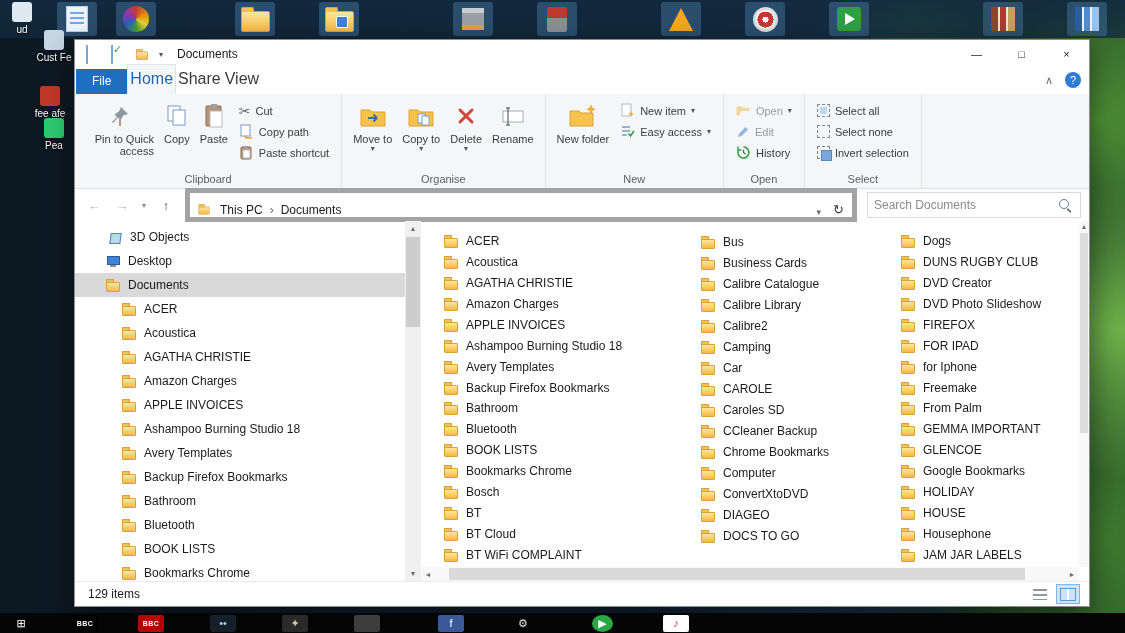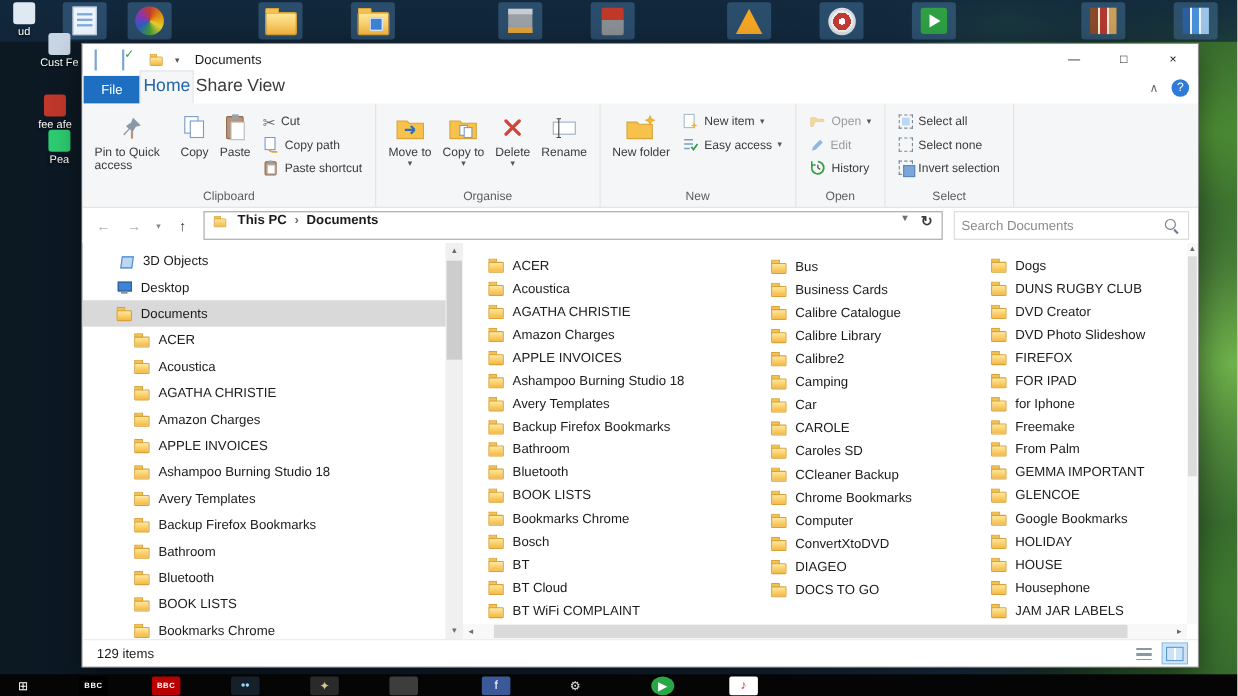--- a/index.html
+++ b/index.html
@@ -65,39 +65,39 @@
   .tab.active{background:#f5f6f7;color:#2066a8;border:1px solid #e3e3e3;border-bottom:none;}
   .tabs-right{position:absolute;right:8px;top:4px;display:flex;align-items:center;gap:12px;}
   .collapse-ribbon{color:#6d6d6d;font-size:11px;}
   .help-btn{width:16px;height:16px;border-radius:50%;background:#2e7cd6;color:#fff;font-size:11px;
     display:flex;align-items:center;justify-content:center;}
   
   .ribbon{height:94px;background:#f5f6f7;border-bottom:1px solid #e0e0e0;display:flex;flex:none;}
   .rgroup{display:flex;flex-direction:column;border-right:1px solid #e3e3e3;padding:2px 2px 0;}
   .rgroup-content{flex:1;display:flex;align-items:flex-start;padding:2px 4px 0;}
   .rgroup-label{text-align:center;font-size:11px;color:#5d5d5d;padding:1px 6px 3px;}
-  .rbtn-lg{display:flex;flex-direction:column;align-items:center;text-align:left;
+  .rbtn-lg{display:flex;flex-direction:column;align-items:center;text-align:right;
     font-size:11px;color:#3b3b3b;line-height:1.12;padding:3px 5px 2px;max-width:68px;}
   .rbtn-lg .icw{height:30px;display:flex;align-items:center;justify-content:center;margin-bottom:2px;}
   .smallcol{display:flex;flex-direction:column;justify-content:flex-start;padding-top:2px;}
   .rbtn-sm{display:flex;align-items:center;gap:5px;font-size:11px;color:#3b3b3b;height:21px;padding:0 6px;white-space:nowrap;}
   .dd{font-size:8px;color:#555;}
   .disabled{color:#9a9a9a;}
   .disabled .icw,.dim{opacity:.55;}
   .cut-glyph{font-size:14px;color:#5a6b7c;}
   .sel-ic{width:11px;height:11px;border:1px dashed #7a8a99;position:relative;flex:none;}
   .sel-all::after{content:"";position:absolute;inset:2px;background:#bcd7f2;}
   .sel-inv::after{content:"";position:absolute;left:3px;top:3px;width:9px;height:9px;background:#7aa7d9;border:1px solid #5b87b5;}
   
   .addr{height:32px;display:flex;align-items:center;padding:0 8px 0 6px;gap:2px;flex:none;background:#fff;}
   .nav-btn{width:26px;height:24px;display:flex;align-items:center;justify-content:center;font-size:13px;color:#3b3b3b;}
   .nav-btn.grayed{color:#b4b4b4;}
   .nav-dd{width:14px;font-size:8px;color:#8a8a8a;text-align:center;}
-  .addr-box{flex:1;height:24px;border:1px solid #a3a3a3;display:flex;align-items:flex-start;
-    padding:0 4px 0 6px;margin:0 8px 0 4px;background:#fff;font-weight:bold;}
+  .addr-box{flex:1;height:24px;border:5px solid #a3a3a3;display:flex;align-items:flex-end;
+    padding:0 4px 0 6px;margin:0 8px 0 4px;background:#fff;}
   .crumb-fold{transform:scale(.8);margin-right:6px;}
   .crumb{font-size:12px;color:#1b1b1b;padding:0 2px;}
   .crumb-sep{font-size:12px;color:#6d6d6d;padding:0 5px;}
   .addr-spacer{flex:1;}
   .addr-dd{font-size:9px;color:#6d6d6d;padding:0 8px;}
   .addr-refresh{font-size:13px;color:#3b3b3b;padding:0 4px;}
   .searchbox{width:212px;height:24px;border:1px solid #d9d9d9;display:flex;align-items:center;background:#fff;}
   .searchbox input{flex:1;border:none;outline:none;font-size:12px;color:#444;padding:0 6px;
     font-family:"Liberation Sans",sans-serif;background:transparent;}
   .searchbox input::placeholder{color:#8a8a8a;}

